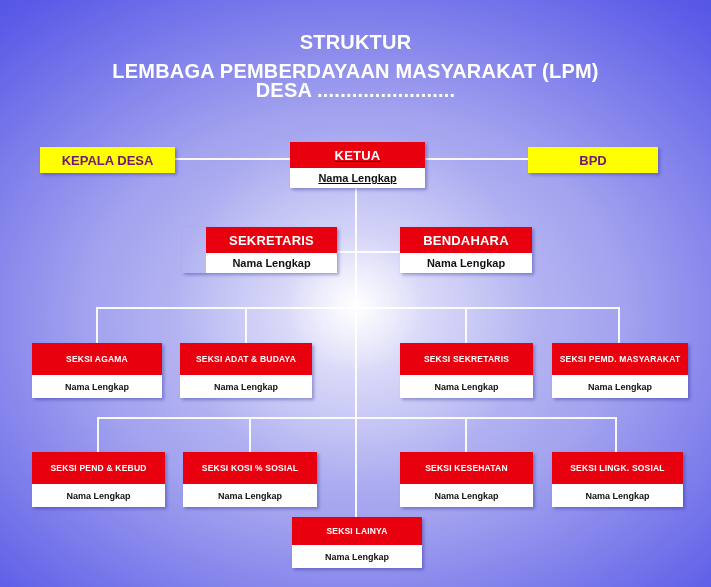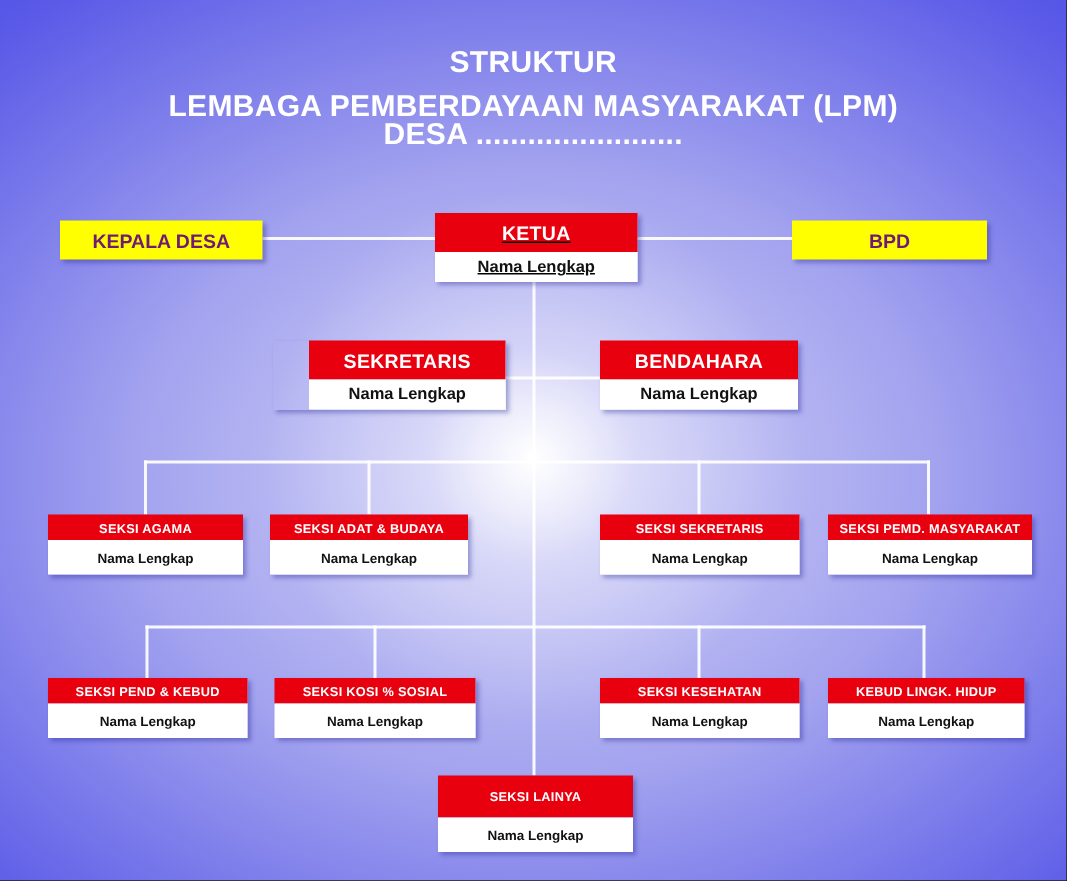--- a/index.html
+++ b/index.html
@@ -33,21 +33,21 @@
   .node .hd {
     background:#e8000f; color:#ffffff; font-weight:bold;
     display:flex; align-items:center; justify-content:center; letter-spacing:0.2px;
   }
   .node .nm {
     background:#ffffff; color:#111111; font-weight:bold;
     display:flex; align-items:center; justify-content:center;
   }
   .big .hd   { height:26px; font-size:13px; }
   .big .nm   { height:20px; font-size:11px; }
-  .small .hd { height:17px; font-size:8.5px; }
+  .small .hd { height:32px; font-size:8.5px; }
   .small .nm { height:23px; font-size:9px; }
 
   #ketua      { left:290px; top:142px; width:135px;text-decoration:underline; }
   #sekretaris { left:182px; top:227px; width:131px;padding-left:24px; }
   #bendahara  { left:400px; top:227px; width:132px; }
 
   #agama      { left:32px;  top:343px; width:130px; }
   #adat       { left:180px; top:343px; width:132px; }
   #kamtibmas  { left:400px; top:343px; width:133px; }
   #pemd       { left:552px; top:343px; width:136px; }
@@ -140,21 +140,21 @@
   </div>
   <div class="node small" id="kosi">
     <div class="hd">SEKSI KOSI % SOSIAL</div>
     <div class="nm">Nama Lengkap</div>
   </div>
   <div class="node small" id="kesehatan">
     <div class="hd">SEKSI KESEHATAN</div>
     <div class="nm">Nama Lengkap</div>
   </div>
   <div class="node small" id="lingk">
-    <div class="hd">KEBUD LINGK. HIDUP</div>
+    <div class="hd">SEKSI LINGK. SOSIAL</div>
     <div class="nm">Nama Lengkap</div>
   </div>
 
   <div class="node small" id="lainya">
     <div class="hd">SEKSI LAINYA</div>
     <div class="nm">Nama Lengkap</div>
   </div>
 
 </div>
 

